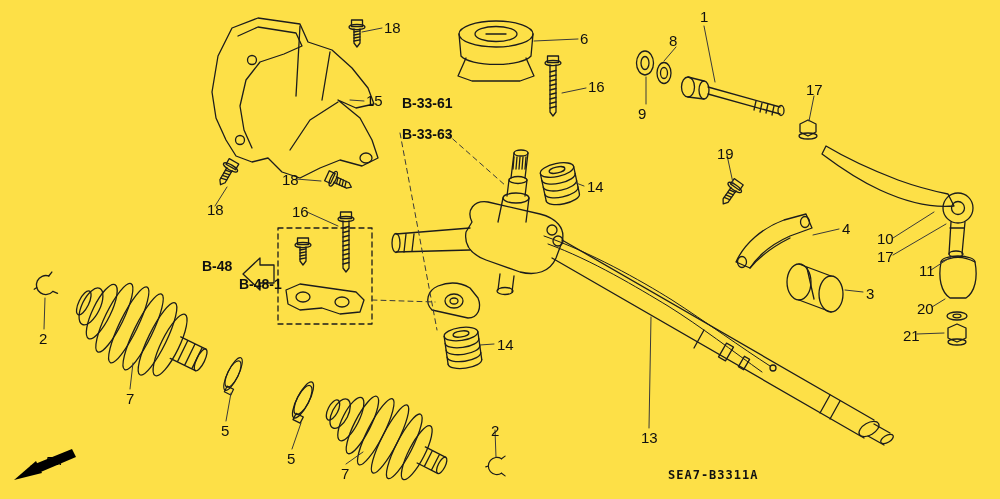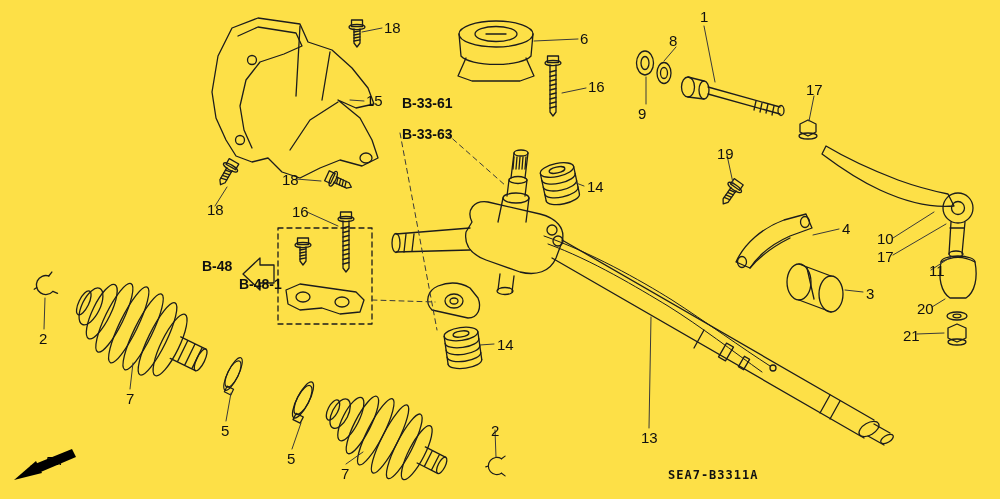--- a/index.html
+++ b/index.html
@@ -261,21 +261,21 @@
       <span class="callout" style="left: 700px; top: 9px;">1</span>
       <span class="callout" style="left: 669px; top: 33px;">8</span>
       <span class="callout" style="left: 638px; top: 106px;">9</span>
       <span class="callout" style="left: 806px; top: 82px;">17</span>
       <span class="callout bold" style="left: 402px; top: 96px;">B-33-61</span>
       <span class="callout bold" style="left: 402px; top: 114px; margin-top: 13px;">B-33-63</span>
       <span class="callout" style="left: 717px; top: 146px;">19</span>
       <span class="callout" style="left: 842px; top: 221px;">4</span>
       <span class="callout" style="left: 877px; top: 231px;">10</span>
       <span class="callout" style="left: 877px; top: 249px;">17</span>
-      <span class="callout" style="left: 919px; top: 263px; margin-left: 10px;">11</span>
+      <span class="callout" style="left: 919px; top: 263px;">11</span>
       <span class="callout" style="left: 866px; top: 286px;">3</span>
       <span class="callout" style="left: 917px; top: 301px;">20</span>
       <span class="callout" style="left: 903px; top: 328px;">21</span>
       <span class="callout" style="left: 587px; top: 179px;">14</span>
       <span class="callout" style="left: 497px; top: 337px;">14</span>
       <span class="callout" style="left: 282px; top: 172px;">18</span>
       <span class="callout" style="left: 292px; top: 204px;">16</span>
       <span class="callout" style="left: 207px; top: 202px;">18</span>
       <span class="callout bold" style="left: 202px; top: 259px;">B-48</span>
       <span class="callout bold" style="left: 195px; top: 277px; padding-left: 44px;">B-48-1</span>

